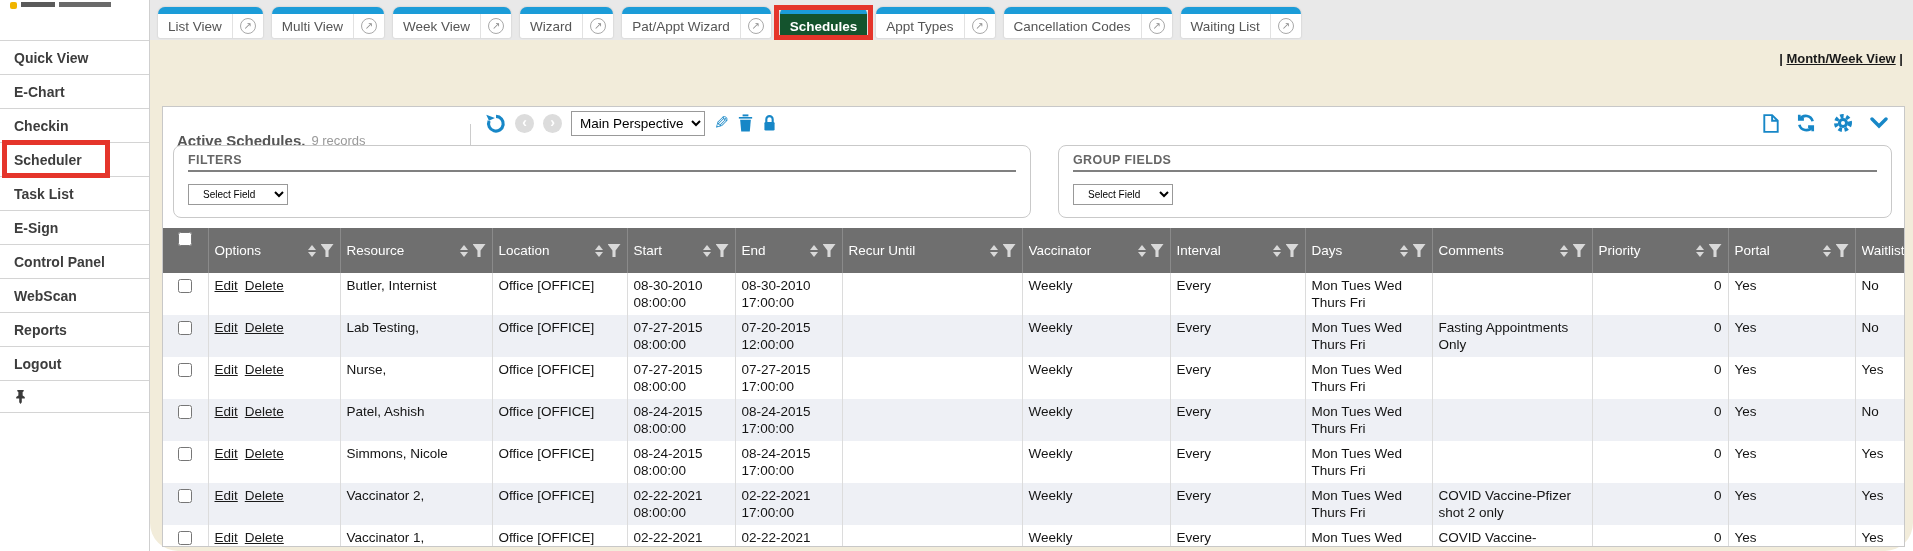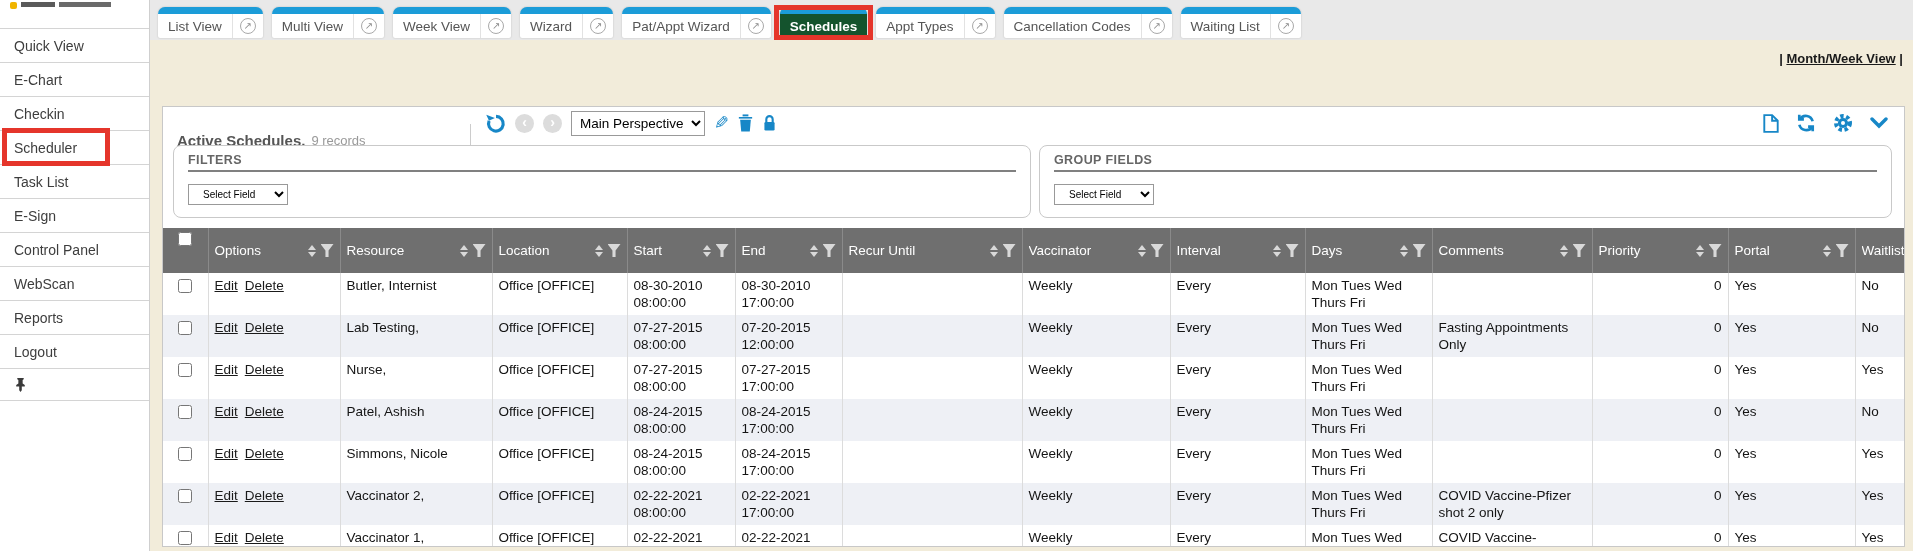--- a/index.html
+++ b/index.html
@@ -10,29 +10,29 @@
     background:#ffffff;
   }
   .app { display:flex; width:1913px; height:551px; }
 
   
   .sidebar { width:150px; flex:none; background:#fff; border-right:1px solid #cfcfcf; position:relative; }
   .logo-remnant { height:12px; display:flex; gap:4px; padding:2px 0 0 10px; align-items:flex-start; overflow:hidden; }
   .logo-remnant .mark-dark { width:34px; height:5px; background:#5a5a5a; }
   .logo-remnant .mark-yellow { width:7px; height:7px; background:#f0b400; border-radius:2px; }
   .logo-remnant .mark-dark2 { width:52px; height:5px; background:#6a6a6a; }
-  .side-list { margin-top:16px; border-top:1px solid #d4d4d4; }
+  .side-list { margin-top:28px; border-top:1px solid #d4d4d4;font-weight:bold; }
   .sidebar-item { position:relative; padding:9px 14px 8px; border-bottom:1px solid #d4d4d4;
     font-size:14px; color:#3d3d3d; cursor:pointer; height:34px; }
   .side-frame { position:absolute; top:-3px; left:2px; width:108px; height:38px;
     border:5px solid #e5352b; pointer-events:none; z-index:4; }
   .pin-row { padding:8px 14px; border-bottom:1px solid #d4d4d4; height:32px; }
 
   
-  .content { flex:1; background:#f2ecda; min-width:0; position:relative; }
+  .content { flex:1; background:#f2ecda; min-width:0; position:relative;border-radius:28px; }
 
   
   .tabstrip { height:40px; background:#e9e9e9; display:flex; align-items:flex-end; padding:0 0 2px 8px; gap:9px; }
   .tab { position:relative; height:31px; background:#fff; border-radius:7px 7px 2px 2px;
     border-top:7px solid #1b9cd8; display:flex; align-items:center; box-shadow:0 0 2px rgba(0,0,0,.2); cursor:pointer; }
   .tab-label { padding:0 10px; font-size:13.5px; color:#555; white-space:nowrap; }
   .tab-ext { border-left:1px solid #e2e2e2; align-self:stretch; display:flex; align-items:center; padding:0 7px; }
   .tab-ext .circ { width:16px; height:16px; border:1px solid #a9a9a9; border-radius:50%;
     font-size:10px; line-height:14px; text-align:center; color:#8c8c8c; display:block; }
   .tab.active { background:#14532d; }
@@ -58,21 +58,21 @@
   .as-records { color:#999; font-size:13px; }
   .toolbar-mid { display:flex; align-items:center; gap:9px; padding:0 14px; }
   .icon-btn { display:inline-flex; align-items:center; justify-content:center; cursor:pointer; background:none; border:none; padding:0; }
   .nav-circle { width:19px; height:19px; border-radius:50%; background:#dcdcdc; color:#fff;
     font-size:14px; font-weight:bold; text-align:center; line-height:17px; display:inline-block; cursor:pointer; }
   .pencil-glyph { color:#1787c7; font-size:18px; transform:scaleX(-1); display:inline-block; }
   .perspective-select { font-size:13.5px; padding:3px 4px; border:1px solid #999; min-width:128px; background:#fff; }
   .toolbar-right { margin-left:auto; display:flex; align-items:center; gap:17px; padding-right:16px; }
 
   
-  .fieldsets { display:flex; gap:8px; padding:6px 10px 10px; }
+  .fieldsets { display:flex; gap:27px; padding:6px 10px 10px; }
   .fieldset { border:1px solid #c9c9c9; border-radius:8px; padding:7px 14px 12px; background:#fff; }
   .fieldset.filters { width:858px; flex:none; }
   .fieldset.groups { flex:1; margin-right:2px; }
   .fs-label { display:block; font-size:12.5px; font-weight:bold; color:#666; letter-spacing:.4px;
     padding-bottom:3px; border-bottom:2px solid #808080; }
   .fs-select { margin-top:12px; font-size:10px; padding:3px 10px; border:1px solid #999; min-width:100px; background:#fff; }
 
   
   .table-wrap { overflow:hidden; width:100%; }
   table.grid { table-layout:fixed; border-collapse:collapse; width:1810px; font-size:13.5px; }

